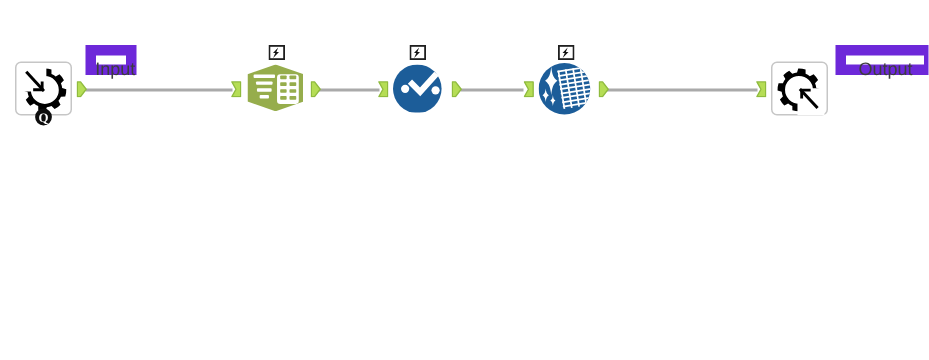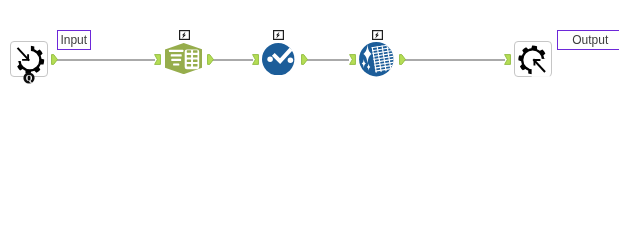--- a/index.html
+++ b/index.html
@@ -3,21 +3,21 @@
 <meta charset="utf-8">
 <title>Workflow</title>
 <style>
   html,body{margin:0;padding:0;background:#ffffff;}
   body{width:619px;height:125px;overflow:hidden;font-family:"Liberation Sans",sans-serif;}
   #canvas{position:relative;width:619px;height:125px;background:#ffffff;}
   .link{position:absolute;height:2.2px;background:#aaaaaa;top:58.6px;}
   .iobox{position:absolute;width:38px;height:36.5px;top:40.6px;background:#ffffff;
          border:1px solid #c6c6c6;border-radius:4px;box-sizing:border-box;}
   .iobox > svg{position:absolute;left:-1px;top:-1px;}
-  .chip{position:absolute;top:30px;height:19.5px;background:#ffffff;border:1px solid #6d28d9;
+  .chip{position:absolute;top:30px;height:19.5px;background:#ffffff;border:7px solid #6d28d9;
         box-sizing:border-box;font-size:12px;line-height:18px;color:#3d3d3d;
         text-align:center;white-space:nowrap;}
   .badge{position:absolute;top:29.5px;}
   .portsvg{position:absolute;top:53.9px;}
   .nodesvg{position:absolute;}
   .qbadge{position:absolute;}
 </style>
 </head>
 <body>
 

